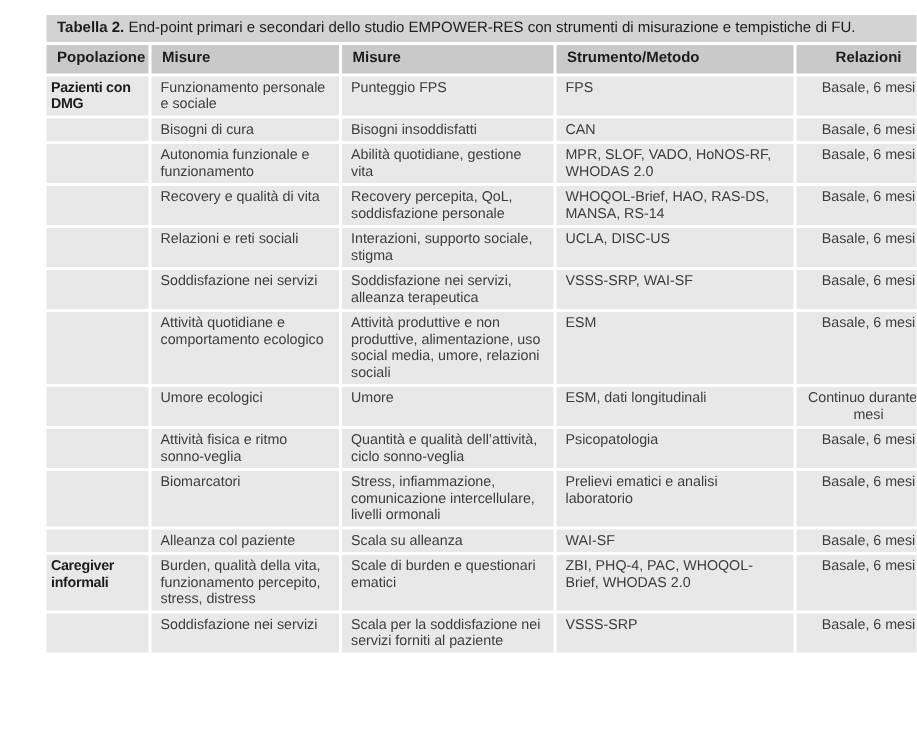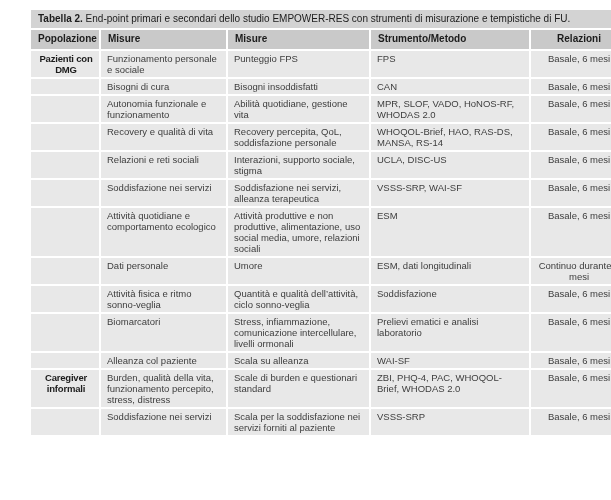--- a/index.html
+++ b/index.html
@@ -48,21 +48,20 @@
     padding: 2px 6px;
     color: var(--text, #3d3d3d);
     vertical-align: top;
   }
   td.c-pop {
     font-weight: bold;
     color: var(--heading-text, #1c1c1c);
     letter-spacing: -0.2px;
     padding-left: 3px;
     padding-right: 1px;
-    text-align: center;
   }
   th.c-temp, td.c-temp { text-align: center; }
 </style>
 </head>
 <body>
 
 <div class="page">
   <table class="tbl">
     <colgroup>
       <col style="width:68px">
@@ -127,50 +126,50 @@
         </tr>
         <tr>
           <td class="c-pop"></td>
           <td>Attività quotidiane e comportamento ecologico</td>
           <td>Attività produttive e non produttive, alimentazione, uso social media, umore, relazioni sociali</td>
           <td>ESM</td>
           <td class="c-temp">Basale, 6 mesi</td>
         </tr>
         <tr>
           <td class="c-pop"></td>
-          <td>Dati personale</td>
+          <td>Umore ecologici</td>
           <td>Umore</td>
           <td>ESM, dati longitudinali</td>
           <td class="c-temp">Continuo durante 9 mesi</td>
         </tr>
         <tr>
           <td class="c-pop"></td>
           <td>Attività fisica e ritmo sonno-veglia</td>
           <td>Quantità e qualità dell’attività, ciclo sonno-veglia</td>
-          <td>Soddisfazione</td>
+          <td>Psicopatologia</td>
           <td class="c-temp">Basale, 6 mesi</td>
         </tr>
         <tr>
           <td class="c-pop"></td>
           <td>Biomarcatori</td>
           <td>Stress, infiammazione, comunicazione intercellulare, livelli ormonali</td>
           <td>Prelievi ematici e analisi laboratorio</td>
           <td class="c-temp">Basale, 6 mesi</td>
         </tr>
         <tr>
           <td class="c-pop"></td>
           <td>Alleanza col paziente</td>
           <td>Scala su alleanza</td>
           <td>WAI-SF</td>
           <td class="c-temp">Basale, 6 mesi</td>
         </tr>
         <tr>
           <td class="c-pop">Caregiver informali</td>
           <td>Burden, qualità della vita, funzionamento percepito, stress, distress</td>
-          <td>Scale di burden e questionari standard</td>
+          <td>Scale di burden e questionari ematici</td>
           <td>ZBI, PHQ-4, PAC, WHOQOL-Brief, WHODAS 2.0</td>
           <td class="c-temp">Basale, 6 mesi</td>
         </tr>
         <tr>
           <td class="c-pop"></td>
           <td>Soddisfazione nei servizi</td>
           <td>Scala per la soddisfazione nei servizi forniti al paziente</td>
           <td>VSSS-SRP</td>
           <td class="c-temp">Basale, 6 mesi</td>
         </tr>

